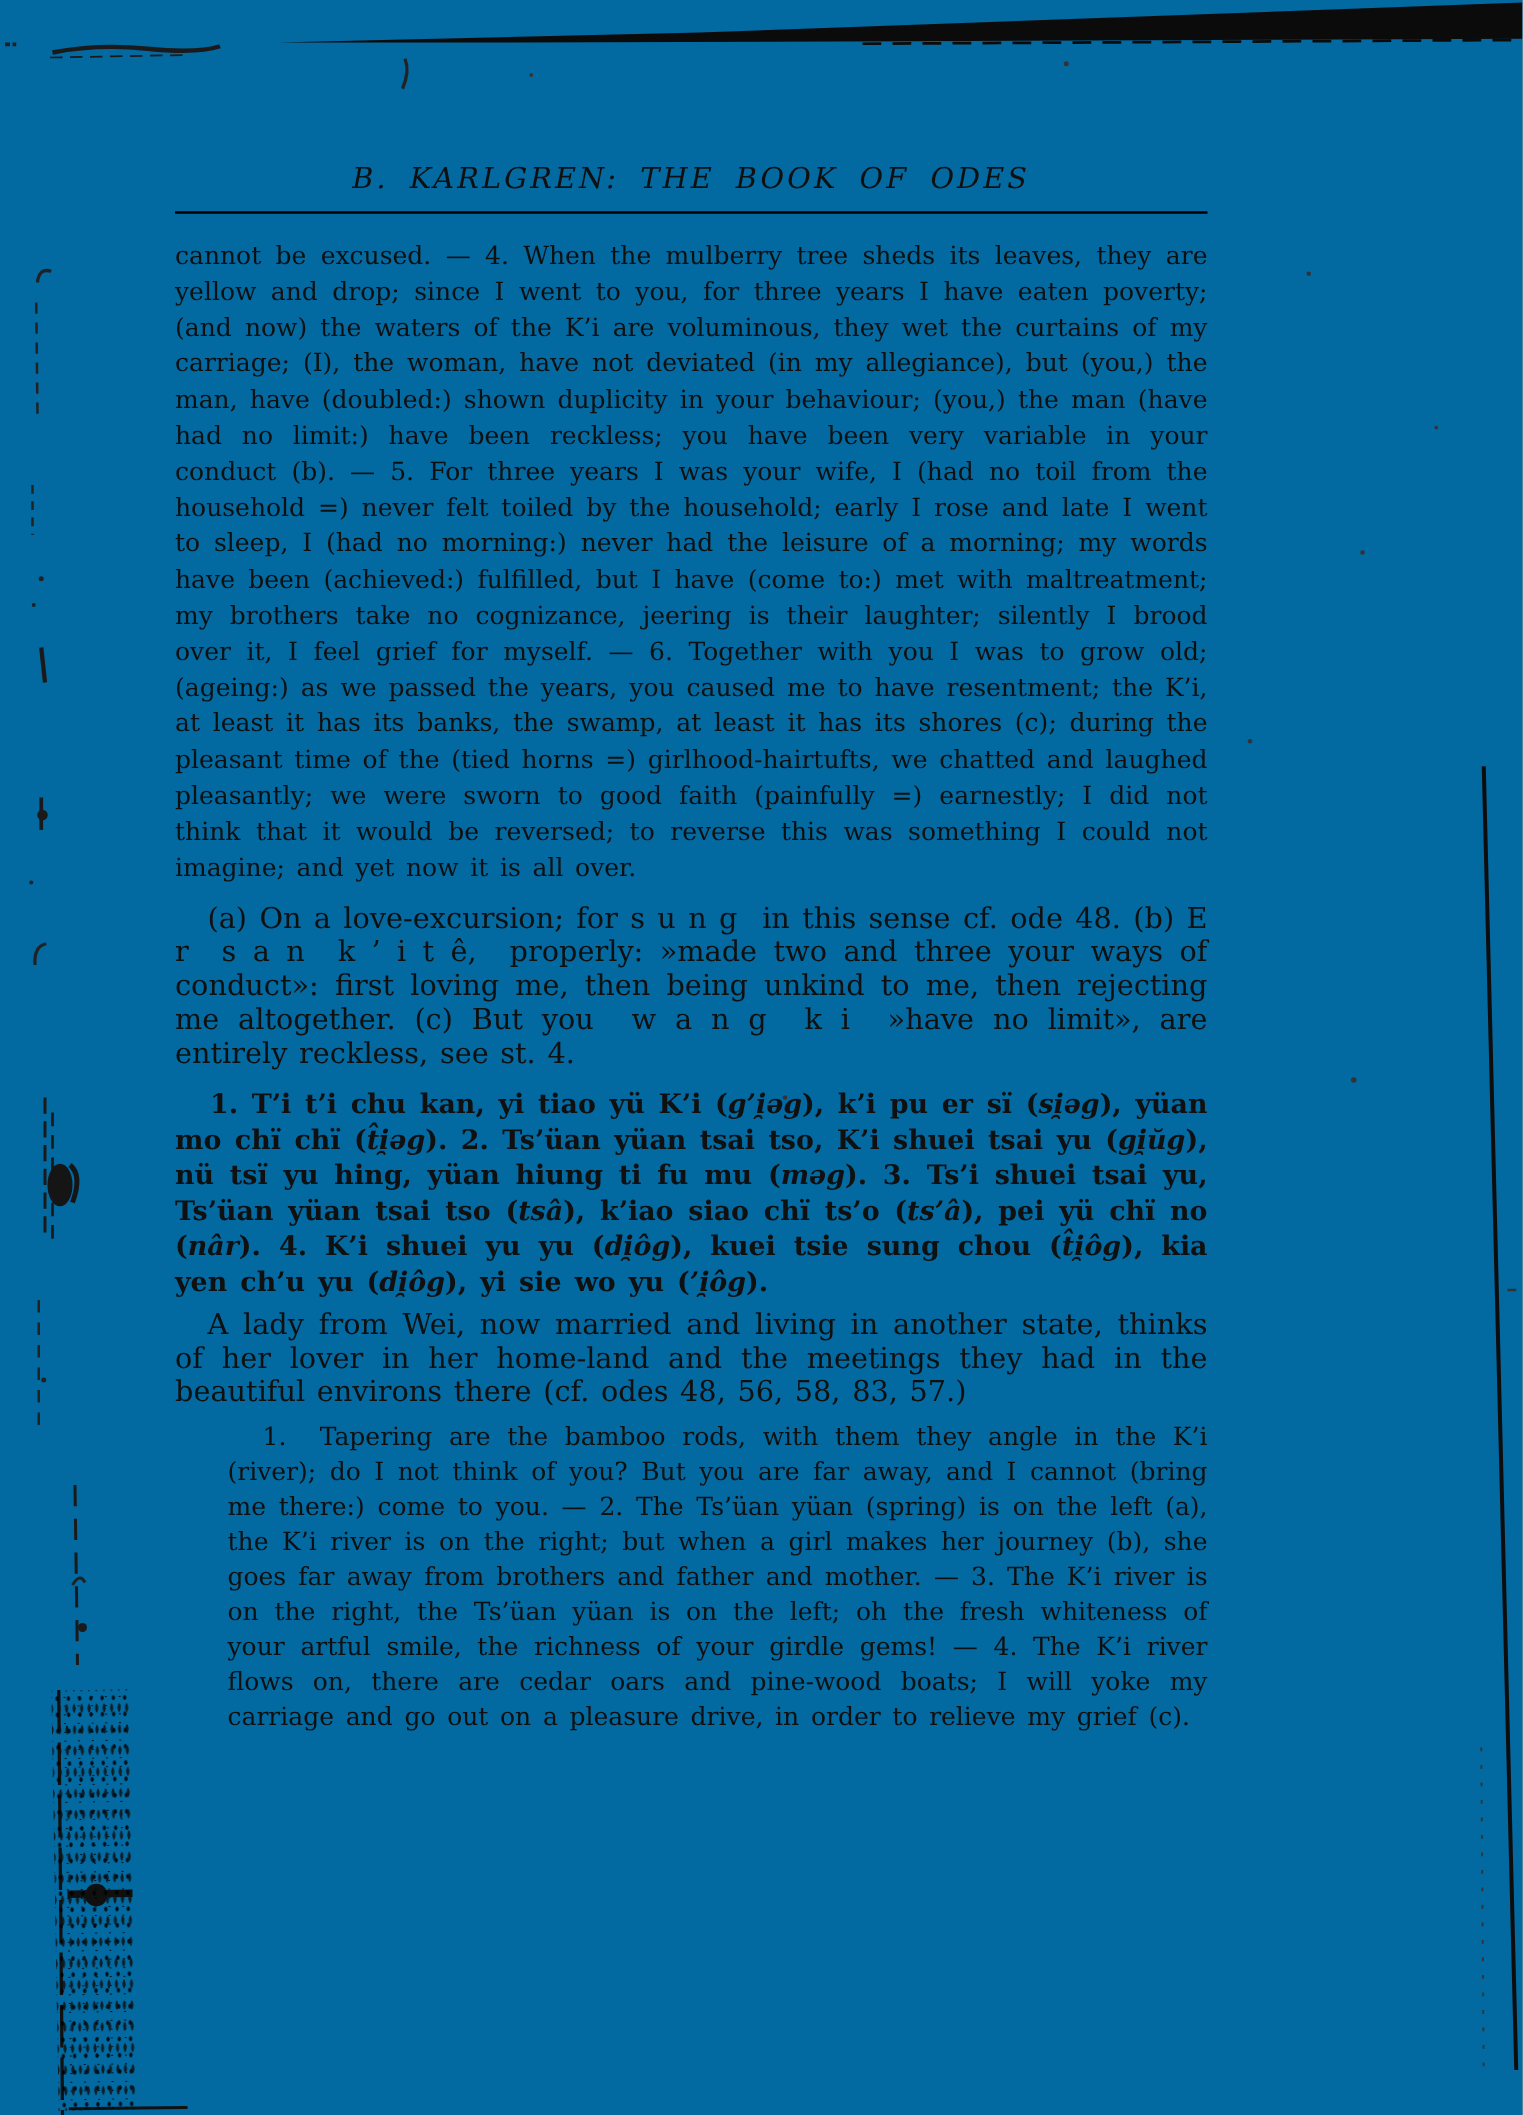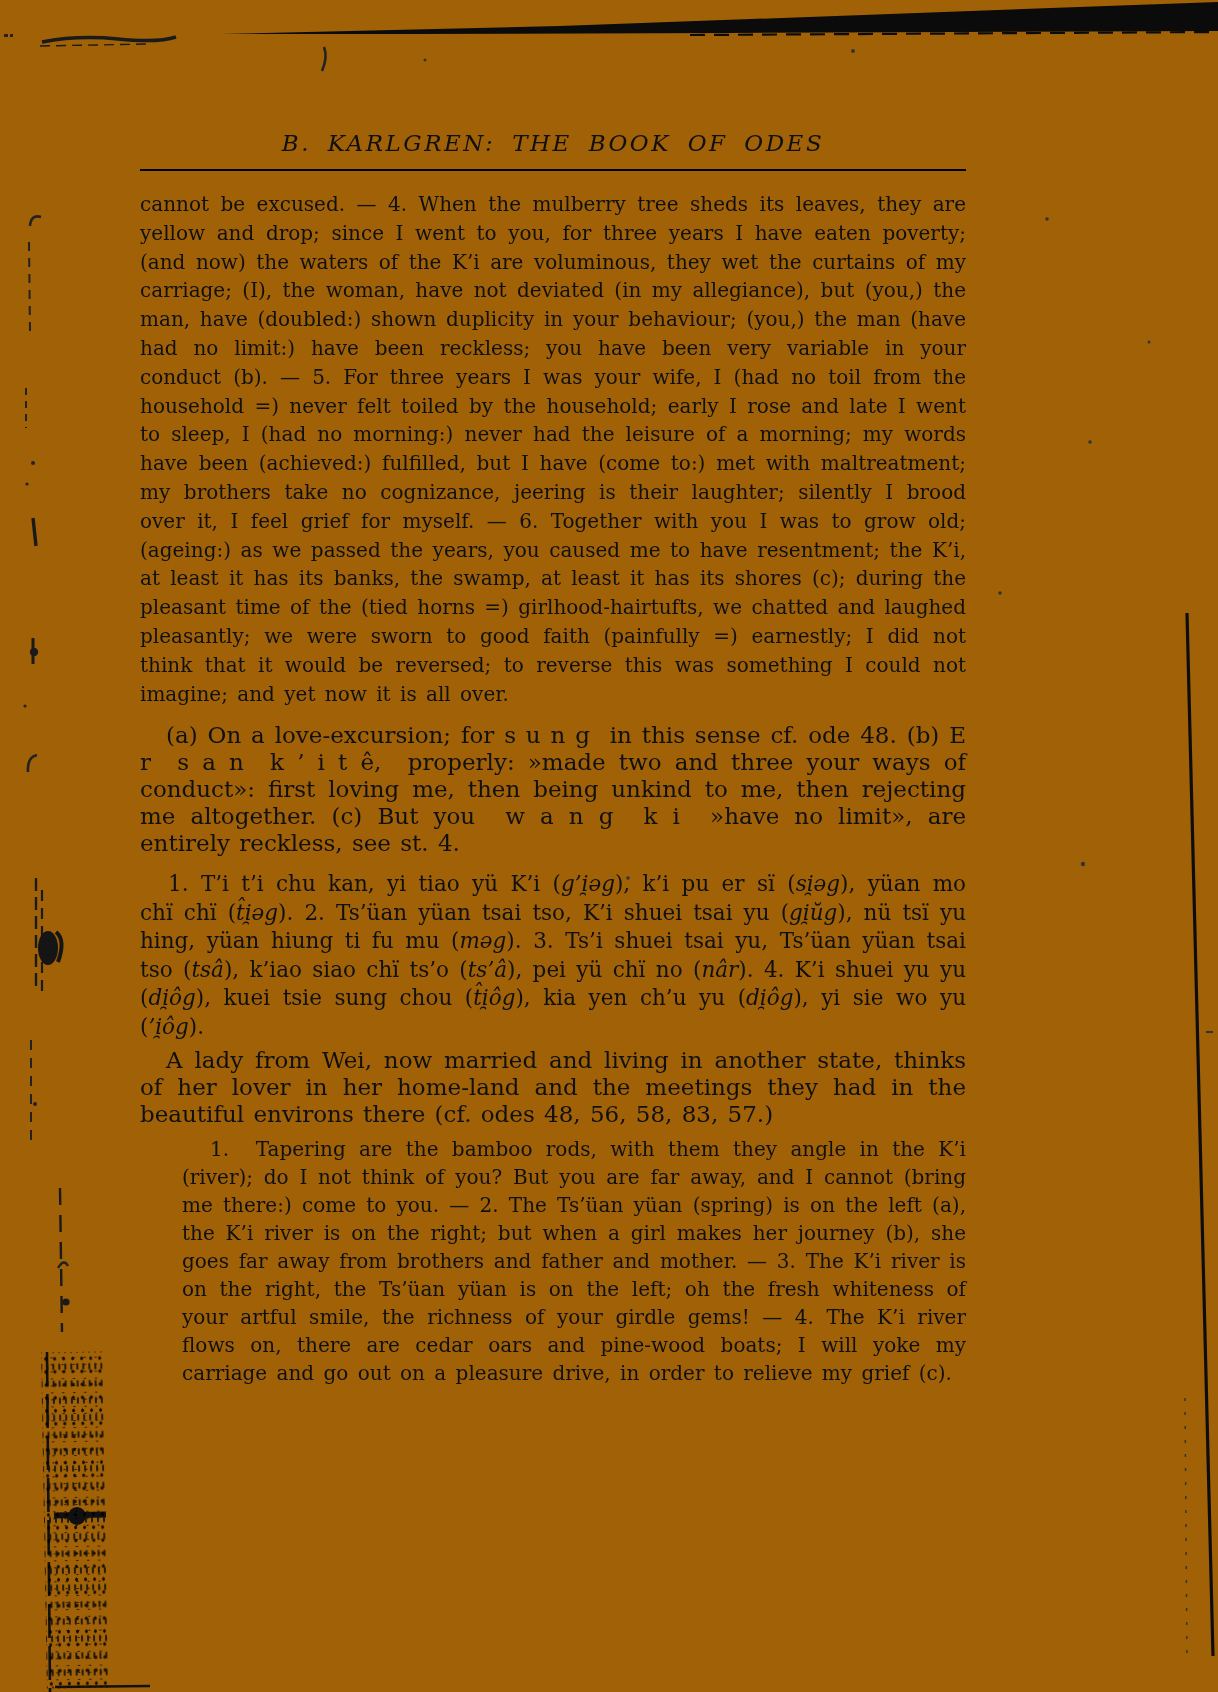--- a/index.html
+++ b/index.html
@@ -1,18 +1,18 @@
 <!DOCTYPE html>
 <html><head>
 <meta charset="utf-8">
 <style>
   html,body { margin:0; padding:0; background:#9a9a9a; }
   .page {
     position:relative; width:1218px; height:1692px; margin:0 auto;
-    background:#a16207; overflow:hidden;
+    background:#0369a1; overflow:hidden;
     font-family:"DejaVu Serif","Liberation Serif",serif; color:#101010;
   }
   .content { position:absolute; left:140px; top:130px; width:826px; }
   .running-head {
     text-align:center; font-style:italic; font-size:23px;
     letter-spacing:2.5px; word-spacing:7px; white-space:nowrap;
   }
   .head-rule { border:none; border-top:2.5px solid #000; margin:13px 0 0 0; }
   .body-para {
     font-size:20px; line-height:28.8px; text-align:justify;
@@ -21,21 +21,21 @@
   .small-para {
     font-size:23px; line-height:27px; text-align:justify;
     word-spacing:2px; margin:14px 0 0 0; text-indent:26px; white-space:pre-wrap;
   }
   .section-heading {
     text-align:center; font-weight:bold; font-size:22px;
     margin:19px 0 0 0; word-spacing:6px;
   }
   .translit {
     font-size:21.5px; line-height:28.5px; text-align:justify;
-    word-spacing:3px; margin:13px 0 0 0; text-indent:28px;
+    word-spacing:3px; margin:13px 0 0 0; text-indent:28px;font-weight:bold;
   }
   .intro-note   { margin-top:6px; }
   .translation  { margin-top:7px; text-indent:28px; line-height:28px;margin-left:42px; }
   .footnote     { margin-top:11px; }
   .artifacts { position:absolute; left:0; top:0; width:1218px; height:1692px; pointer-events:none; }
   .speckle-band {
     position:absolute; left:44px; top:1352px; width:62px; height:336px;
     transform:rotate(-1deg);
     background-image:
       radial-gradient(#000 1px, transparent 1.6px),

